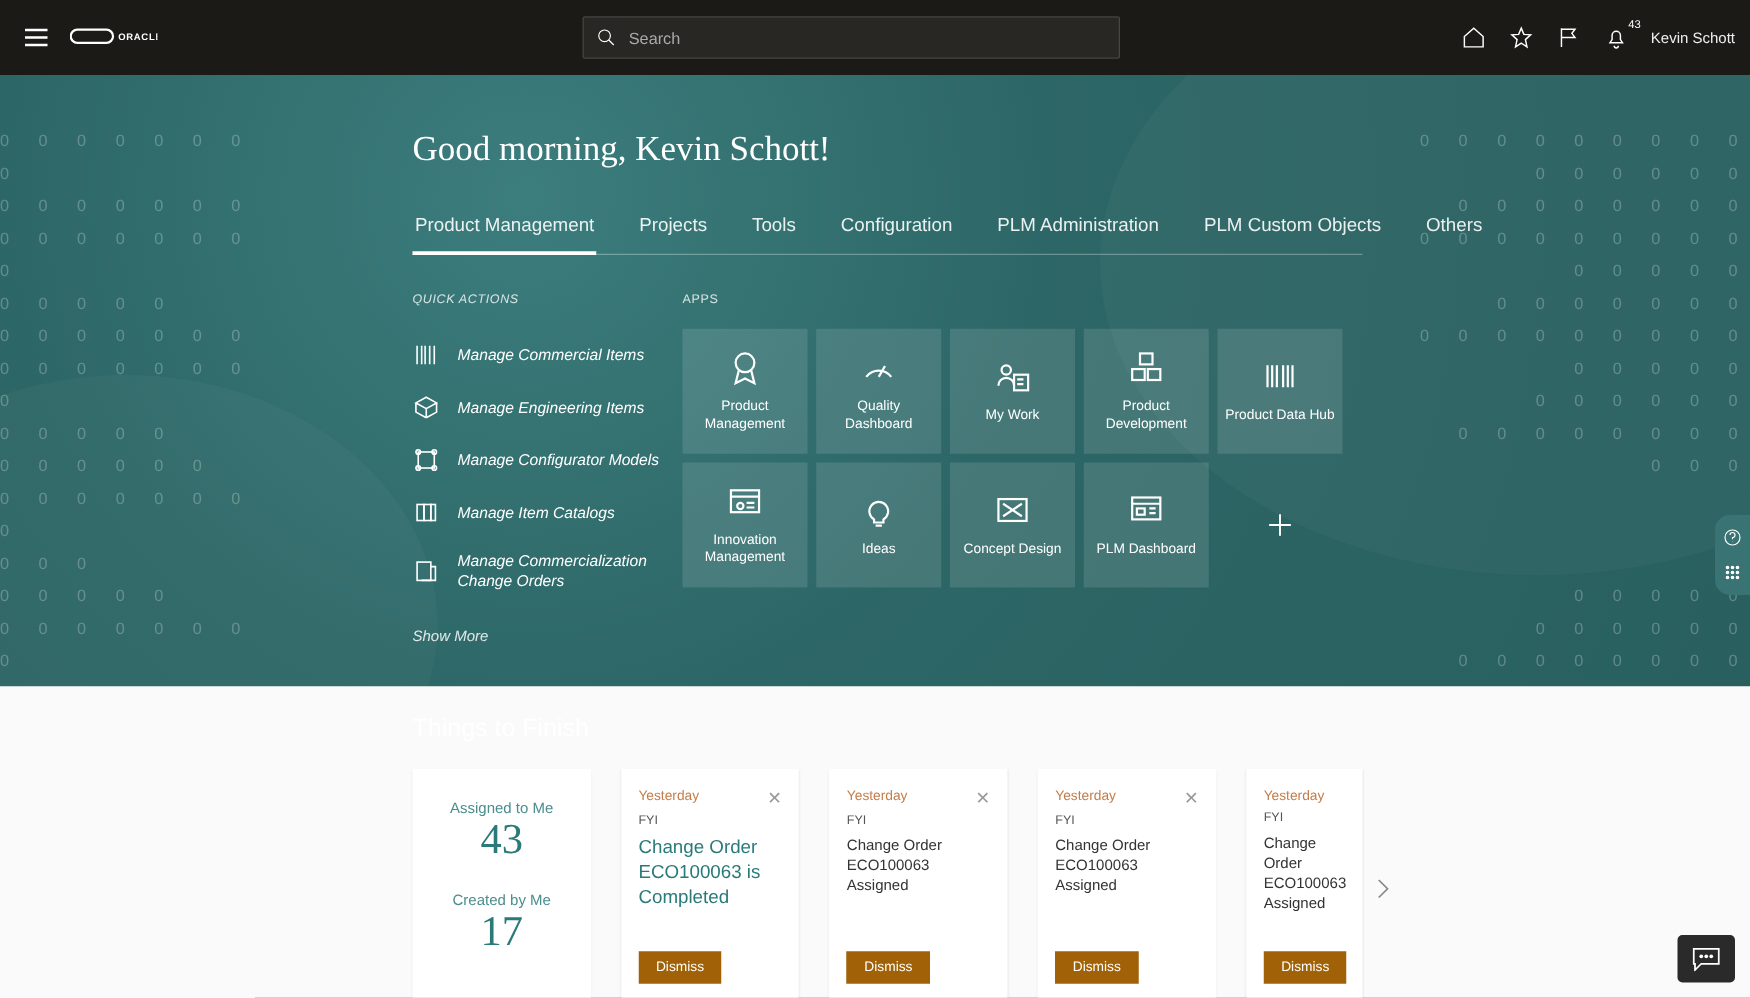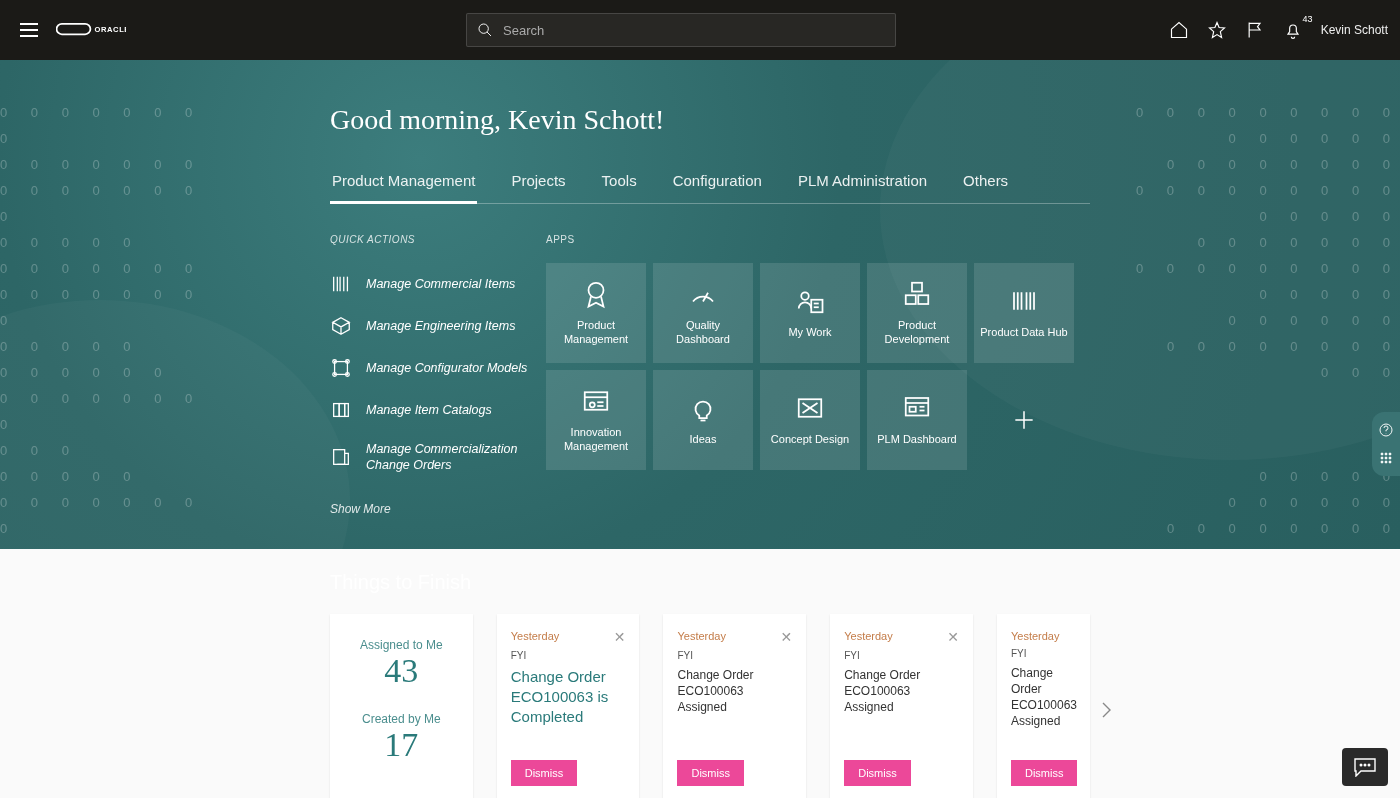--- a/index.html
+++ b/index.html
@@ -64,21 +64,21 @@
   .card { width: 155px; height: 186px; background: #fff; color: #333; padding: 16px 14px 14px; display: flex; flex-direction: column; box-shadow: 0 1px 2px rgba(0,0,0,0.1); }
   .card.summary { align-items: center; justify-content: center; text-align: center; padding: 0 14px; gap: 10px; }
   .summary .s-label { color: #4b8e8e; font-size: 12px; }
   .summary .s-num { color: #2a7a7a; font-size: 34px; font-weight: 300; font-family: Georgia, serif; margin-bottom: 12px; }
   .card .topline { display: flex; justify-content: space-between; align-items: flex-start; }
   .card .when { color: #c47d4a; font-size: 11px; }
   .card .close { color: #999; cursor: pointer; font-size: 14px; line-height: 1; }
   .card .tag { font-size: 10px; color: #555; margin-top: 6px; }
   .card .body { font-size: 12px; color: #333; margin-top: 6px; line-height: 1.35; }
   .card.highlight .body { color: #2a7a7a; font-size: 15px; font-weight: 300; line-height: 1.35; }
-  .card .dismiss { margin-top: auto; align-self: flex-start; background: #ec4899; color: #fff; border: none; padding: 7px 14px; font-size: 11px; cursor: pointer; }
+  .card .dismiss { margin-top: auto; align-self: flex-start; background: #a16207; color: #fff; border: none; padding: 7px 14px; font-size: 11px; cursor: pointer; }
   .card.trunc { width: 100px; overflow: hidden; }
   .carousel-next { position: absolute; right: -28px; top: 84px; width: 24px; height: 24px; cursor: pointer; color: #777; }
 
   
   .side-tab { position: absolute; right: 0; top: 412px; width: 28px; background: #3a7373; border-radius: 12px 0 0 12px; padding: 10px 0; display: flex; flex-direction: column; align-items: center; gap: 12px; cursor: pointer; z-index: 5; }
   .side-tab svg { width: 16px; height: 16px; }
 
   .chat-fab { position: absolute; right: 12px; bottom: 12px; width: 46px; height: 38px; background: #2a2a2a; border-radius: 4px; display: flex; align-items: center; justify-content: center; cursor: pointer; z-index: 5; }
   .chat-fab svg { width: 26px; height: 20px; }
 
@@ -141,20 +141,21 @@
 <div class="main">
 
   <h1 class="greeting">Good morning, Kevin Schott!</h1>
 
   <div class="tabs">
     <div class="tab active">Product Management</div>
     <div class="tab">Projects</div>
     <div class="tab">Tools</div>
     <div class="tab">Configuration</div>
     <div class="tab">PLM Administration</div>
+    <div class="tab">PLM Custom Objects</div>
     <div class="tab">Others</div>
   </div>
 
   <div class="qa-apps">
 
     <div class="qa-col">
       <div class="section-label">QUICK ACTIONS</div>
 
       <div class="qa-item">
         <svg class="qicon" viewBox="0 0 24 24">

